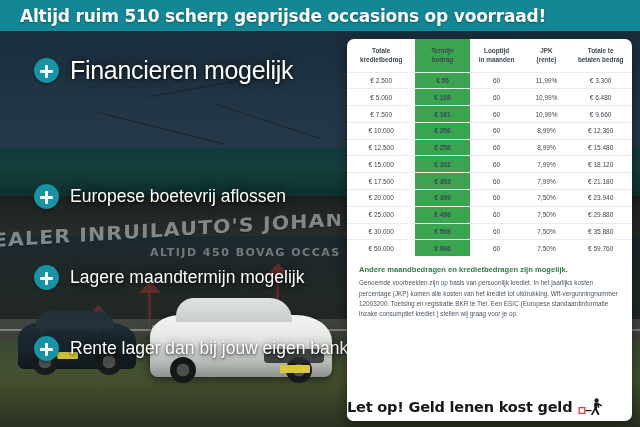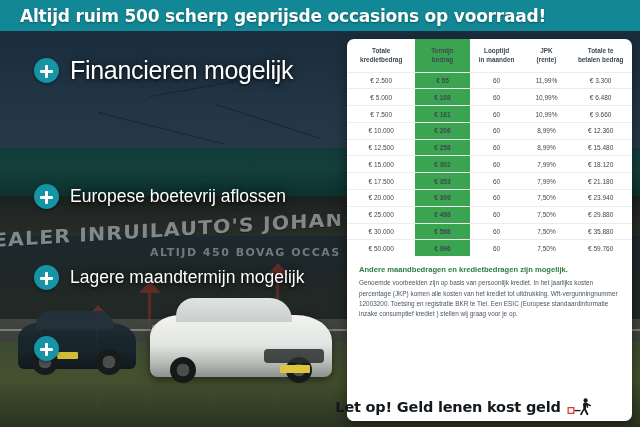--- a/index.html
+++ b/index.html
@@ -217,21 +217,21 @@
   .note-p {
     font-family:"Liberation Sans", sans-serif;
     font-size:6.4px; color:#4a5560; line-height:1.62;
     text-align:left;
   }
 
   
   .warn {
     position:absolute; left:347px; top:393px; width:234px; height:28px;
     background:#ffffff;
-    display:flex; align-items:center; justify-content:center;
+    display:flex; align-items:center; justify-content:space-between;
     z-index:6; border-radius:0 0 7px 7px;
   }
   .warn-text {
     font-family:"DejaVu Sans", sans-serif;
     font-weight:bold; font-size:14.5px; color:#12181d;
     letter-spacing:-.2px; white-space:nowrap;
   }
   .warn-logo { margin-left:6px; display:flex; align-items:center; }
 </style>
 </head>
@@ -274,21 +274,21 @@
       <div class="plate-white"></div>
     </div>
 
     <div class="sign-wrap">
       <div class="sign-main">DEALER INRUILAUTO'S JOHAN MEURE</div>
       <div class="sign-sub">ALTIJD 450 BOVAG OCCASIONS</div>
     </div>
   </div>
 
   <div class="header">
-    <div class="header-title">Altijd ruim 500 scherp geprijsde occasions op voorraad!</div>
+    <div class="header-title">Altijd ruim 510 scherp geprijsde occasions op voorraad!</div>
   </div>
 
   <div class="left-col">
 
     <div class="bullet b1">
       <span class="badge"></span>
       <span class="b-text">Financieren mogelijk</span>
     </div>
 
     <div class="bullet b2">
@@ -296,20 +296,21 @@
       <span class="b-text">Europese boetevrij aflossen</span>
     </div>
 
     <div class="bullet b3">
       <span class="badge"></span>
       <span class="b-text">Lagere maandtermijn mogelijk</span>
     </div>
 
     <div class="bullet b4">
       <span class="badge"></span>
+      <span class="b-text">Rente lager dan bij jouw eigen bank</span>
     </div>
   </div>
 
   <div class="card">
     <table class="rates">
       <colgroup>
         <col class="c1">
           <col class="c2">
           <col class="c3">
           <col class="c4">

